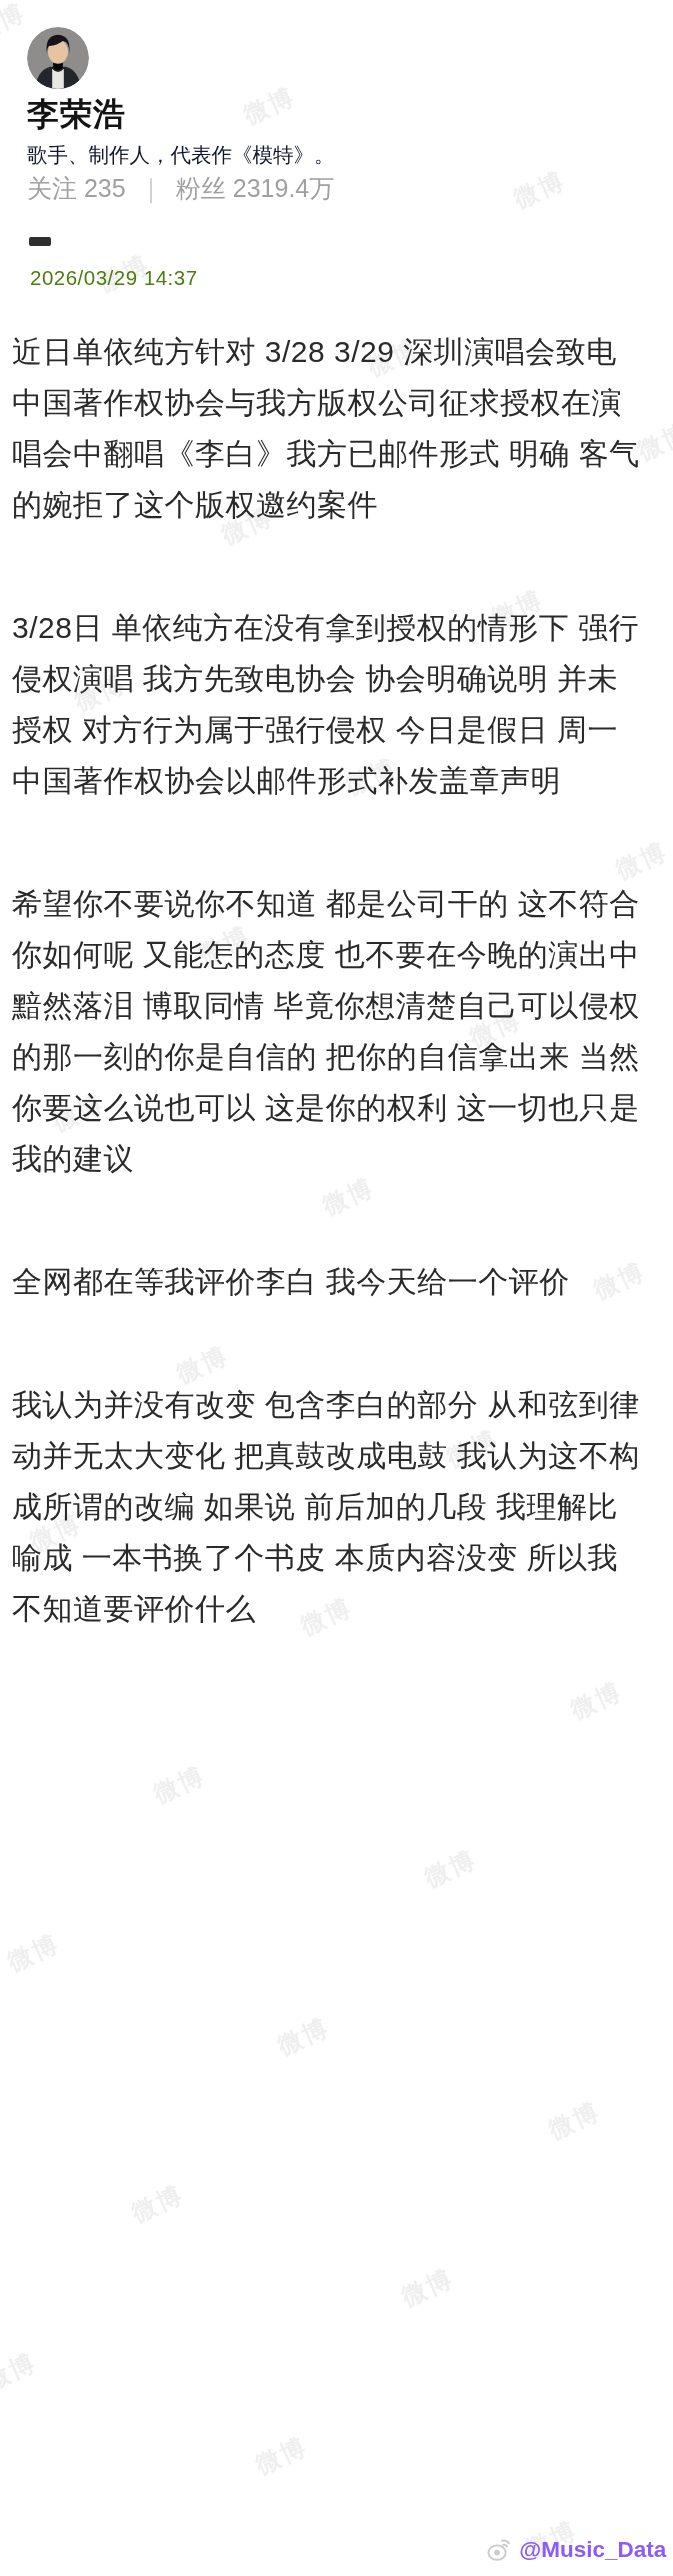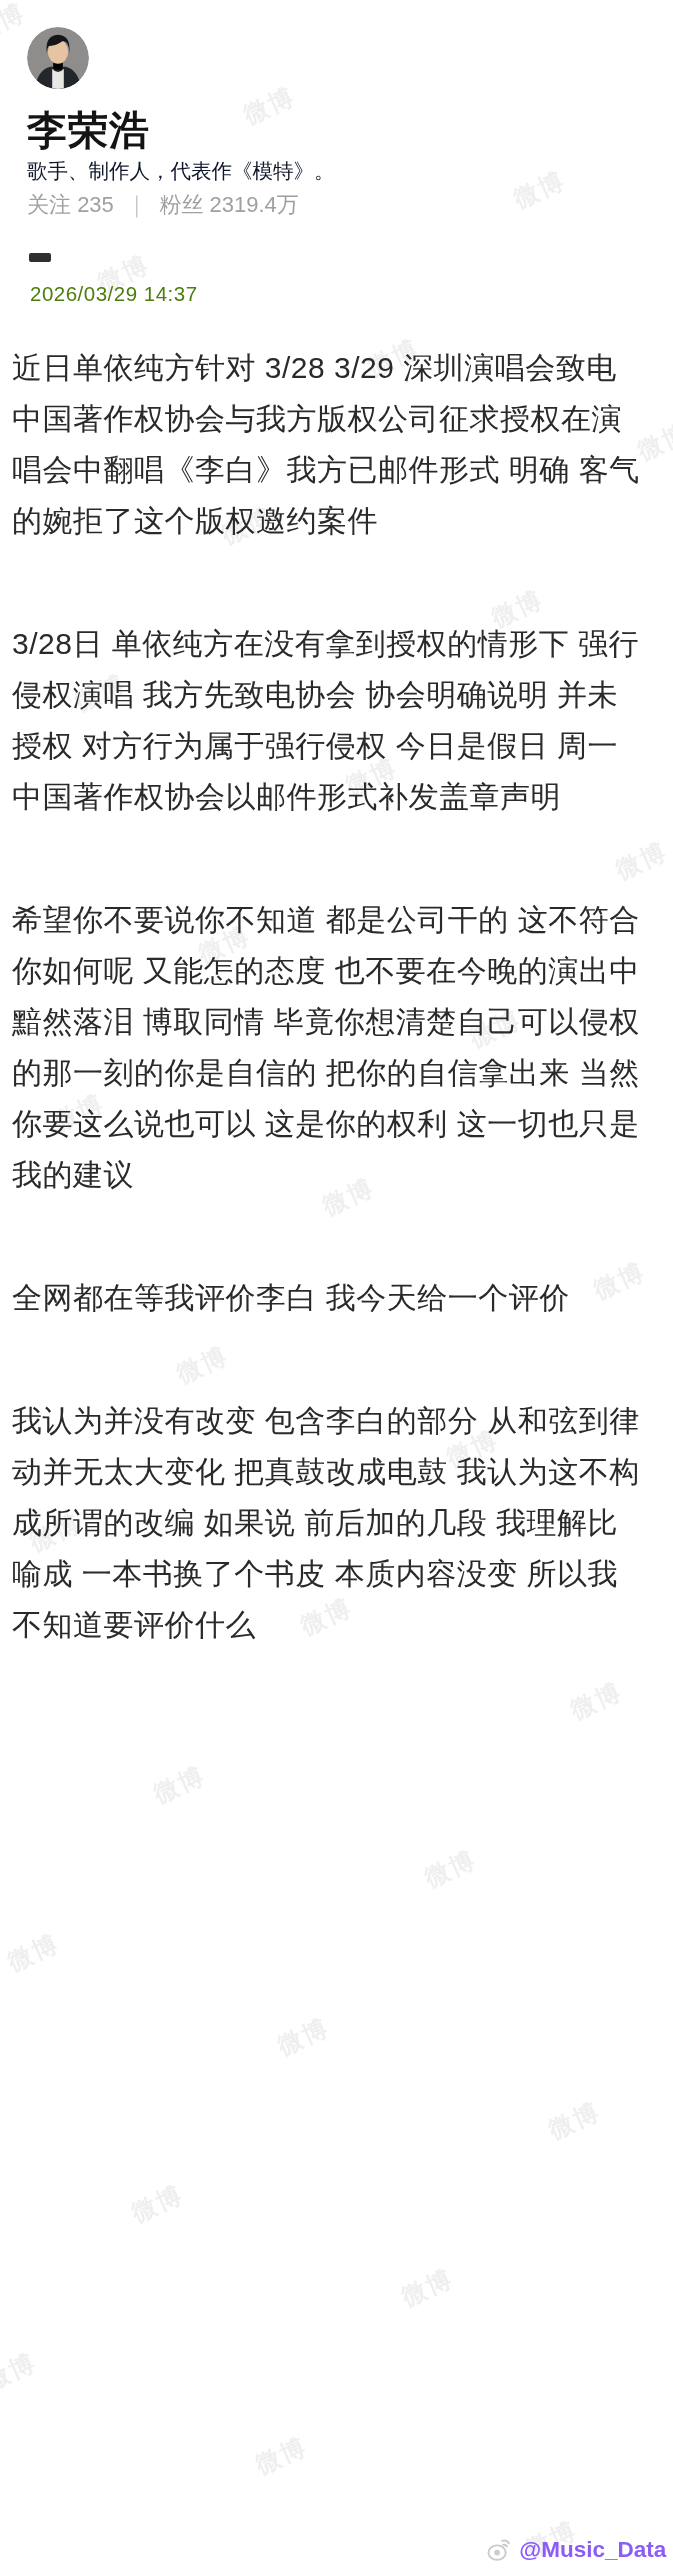--- a/index.html
+++ b/index.html
@@ -24,36 +24,36 @@
     white-space: nowrap;
   }
   .content { position: relative; z-index: 2; }
 
   .header { padding: 27px 29px 0 27px; }
   .avatar {
     width: 62px; height: 62px; border-radius: 50%;
     overflow: hidden; display: block;
   }
   .name {
-    margin-top: 23px;
-    font-size: 40px;
+    margin-top: 7px;
+    font-size: 32px;
     font-weight: 700;
     color: #141414;
     line-height: 37px;
     letter-spacing: 1px;
   }
   .bio {
     margin-top: 8.8px;
     font-size: 20.5px;
     color: #0f172a;
     line-height: 25px;
   }
   .stats {
     margin-top: 10.7px;
-    font-size: 22px;
+    font-size: 25px;
     color: #a0a0a0;
     line-height: 23.4px;
   }
   .stats .sep { color: #c4c4c4; margin: 0 5.9px; }
 
   .dash {
     margin: 36px 0 0 29px;
     width: 21.5px; height: 8.8px;
     background: #2f2f2f;
     border-radius: 2px;

